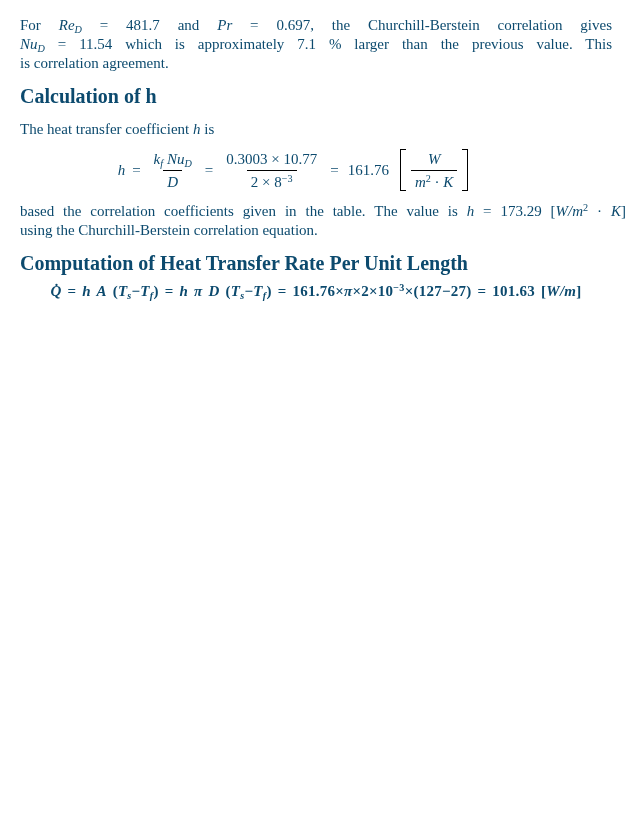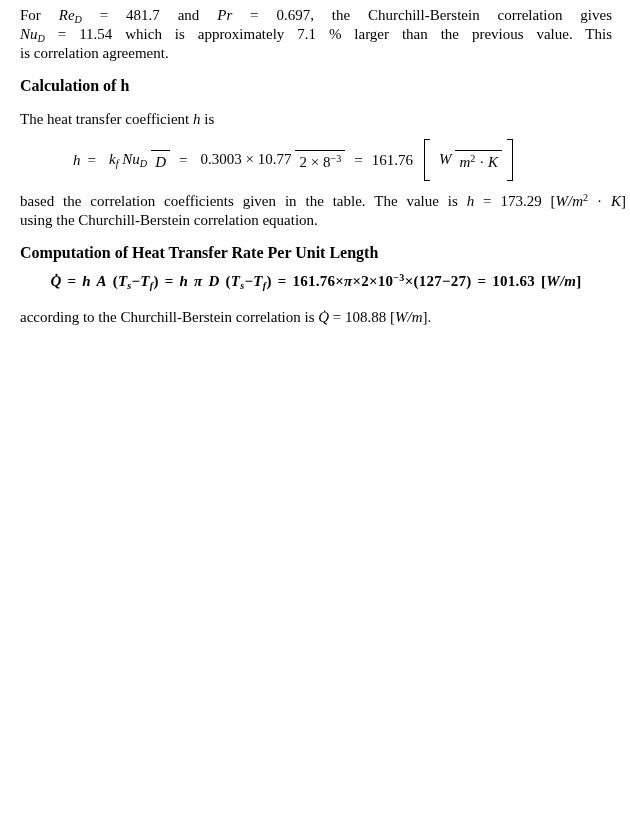--- a/index.html
+++ b/index.html
@@ -1,40 +1,40 @@
 <!DOCTYPE html>
 <html><head>
 <meta charset="utf-8">
 <style>
   html,body{margin:0;padding:0;background:#ffffff;}
   body{width:630px;height:830px;overflow:hidden;}
   .page{
     box-sizing:border-box;width:630px;height:800px;
-    padding:6px 18px 0 20px;
+    padding:16px 18px 0 20px;
     font-family:"Liberation Serif","DejaVu Serif",serif;
-    font-size:15px;color:#000000;
+    font-size:15px;color:#0c4a6e;
   }
   .para{margin:0;}
   .line{display:block;line-height:19px;height:19px;overflow:visible;}
   .just{text-align:justify;text-align-last:justify;}
   .of{width:606px;}
-  .hd{font-weight:bold;font-size:16px;line-height:20px;margin:13px 0 0 0;}
+  .hd{font-weight:bold;font-size:20px;line-height:20px;margin:13px 0 0 0;}
   .mt14{margin-top:14px;}
   .mt13{margin-top:13px;}
   .mt9{margin-top:9px;}
   i.mv,.it{font-style:italic;}
   sub{font-size:68%;line-height:0;vertical-align:-0.25em;font-style:italic;}
   sup{font-size:68%;line-height:0;vertical-align:0.5em;font-style:normal;}
   
   .eqrow{
     display:flex;align-items:center;justify-content:center;
     height:46px;margin-top:8px;padding-right:46px;
   }
   .rel{margin:0 7px;}
-  .frac{display:inline-flex;flex-direction:row;align-items:center;margin:0 2px;}
+  .frac{display:inline-flex;flex-direction:column;align-items:center;margin:0 2px;}
   .frac .num{display:block;line-height:18px;padding:0 4px 2px 4px;text-align:center;}
   .frac .den{display:block;line-height:18px;border-top:1.4px solid #000;padding:2px 4px 0 4px;text-align:center;}
   .val{margin-left:2px;}
   .lb,.rb{flex:none;display:inline-block;width:5px;height:40px;}
   .lb{border:1.6px solid #000;border-right:none;margin-left:11px;margin-right:3px;}
   .rb{border:1.6px solid #000;border-left:none;margin-left:3px;}
   
   .eq2{
     display:block;text-align:center;white-space:nowrap;
     line-height:28px;margin-top:4px;
@@ -84,16 +84,15 @@
     <span class="line just"><span>based the correlation coefficients given in the table. The value is </span><i class="mv">h</i><span> = 173.29 [</span><i class="mv">W/m</i><sup>2</sup><span> · </span><i class="mv">K</i><span>]</span></span>
     <span class="line"><span>using the Churchill-Berstein correlation equation.</span></span>
   </div>
 
   <div class="hd">Computation of Heat Transfer Rate Per Unit Length</div>
 
 
   <div class="eq2"><i class="mv">Q̇</i><span> = </span><i class="mv">h A</i><span> (</span><i class="mv">T</i><sub>s</sub><span>−</span><i class="mv">T</i><sub>f</sub><span>) = </span><i class="mv">h π D</i><span> (</span><i class="mv">T</i><sub>s</sub><span>−</span><i class="mv">T</i><sub>f</sub><span>) = 161.76×</span><i class="mv">π</i><span>×2×10</span><sup>−3</sup><span>×(127−27) = 101.63 [</span><i class="mv">W/m</i><span>]</span></div>
 
   <div class="para mt13">
-    <span class="line"><span>according to the Churchill-Berstein correlation is </span><i class="mv">Q̇</i><span> = 108.88 [</span><i class="mv">W/m</i><span>].</span></span>
   </div>
 
 </div>
 
 </body></html>

